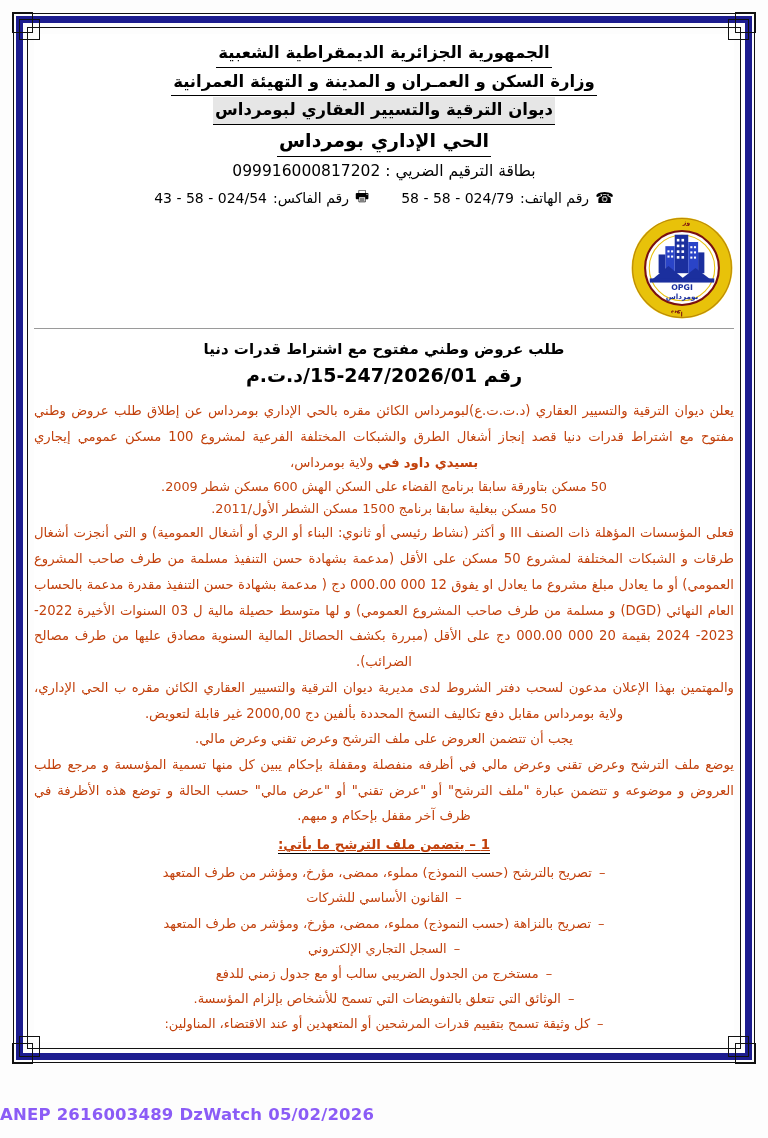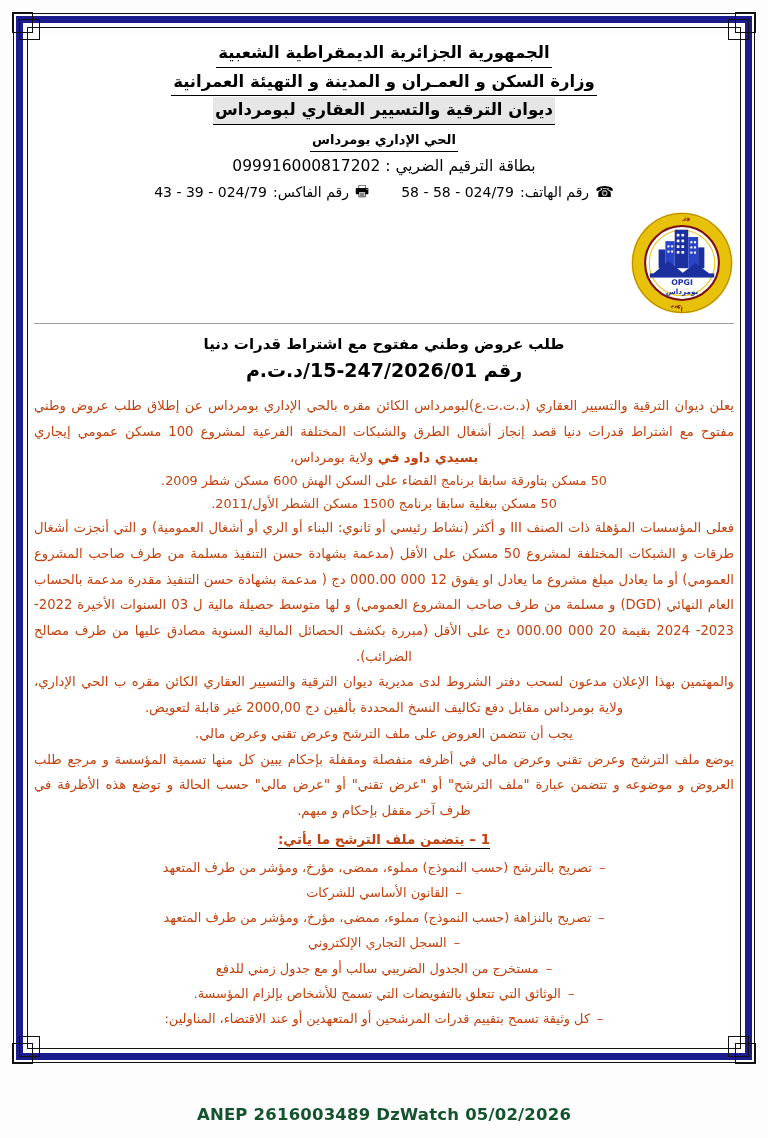--- a/index.html
+++ b/index.html
@@ -58,21 +58,21 @@
   .hdr-line{
     font-size:16.5px;line-height:1.55;color:#000;
     font-weight:bold;
     display:inline-block;
     border-bottom:1.3px solid #000;
     padding:0 2px 1px 2px;
     margin:0 auto;
   }
   .hdr-row{line-height:1.58;margin-bottom:1px;}
   .hdr-line.hl{background:#e6e6e6;}
-  .hdr-line.small{font-size:13px;}
+  .hdr-line.small{font-size:19px;}
   .tax{
     font-size:15.5px;color:#000;margin-top:5px;
     direction:rtl;text-align:center;font-weight:normal;
   }
   .tax .num{direction:ltr;display:inline-block;unicode-bidi:embed;}
   .contact{
     font-size:14px;margin-top:5px;color:#000;
     display:flex;justify-content:center;align-items:center;gap:6px;
     direction:rtl;
   }
@@ -109,43 +109,42 @@
   .lt{direction:ltr;display:inline-block;unicode-bidi:embed;}
 
   .sub-line{
     text-align:right;font-size:12.8px;line-height:1.75;margin:0;
   }
 
   .section-head{
     text-align:center;font-weight:bold;font-size:13.4px;
     margin:3px 0 2px 0;
   }
-  .section-head span{border-bottom:1.2px solid #000;padding-bottom:1px;}
+  .section-head span{border-bottom:1.2px solid #000;padding-bottom:1px;text-decoration:underline;}
 
   ul.items{
     list-style:none;margin:0;padding:0 0 0 0;
     direction:rtl;
   }
   ul.items li{
     font-size:12.9px;line-height:1.95;
     text-align:center;
     position:relative;
   }
   ul.items li .dash{margin-left:7px;}
 
   .tail{
     font-size:12.9px;line-height:1.9;text-align:justify;
     direction:rtl;margin-top:1px;
   }
 
   .footer{
     position:absolute;left:0;right:0;bottom:14px;
-    text-align:center;
     font-size:16.5px;font-weight:bold;
-    color:#14532d;
+    color:#8b5cf6;
     letter-spacing:.2px;
     direction:ltr;
     font-family:"DejaVu Sans","Liberation Sans",sans-serif;
   }
 </style>
 </head>
 <body>
 
 <div class="page">
 
@@ -172,21 +171,21 @@
         <span class="num">099916000817202</span>
       </div>
 
       <div class="contact">
         <span class="glyph">☎</span>
         <span class="seg">رقم الهاتف:</span>
         <span class="seg lt">58 - 58 - 024/79</span>
         <span class="sp"></span>
         <span class="glyph">🖶</span>
         <span class="seg">رقم الفاكس:</span>
-        <span class="seg lt">43 - 39 - 024/79</span>
+        <span class="seg lt">43 - 58 - 024/54</span>
       </div>
 
       <div class="logo-wrap">
         <svg class="logo" viewBox="0 0 200 200">
           <circle cx="100" cy="100" r="97" fill="#e8c20a"></circle>
           <circle cx="100" cy="100" r="95" fill="none" stroke="#b8860b" stroke-width="2"></circle>
           <circle cx="100" cy="100" r="71" fill="#ffffff"></circle>
           <circle cx="100" cy="100" r="71" fill="none" stroke="#7a1010" stroke-width="4"></circle>
           <circle cx="100" cy="100" r="63" fill="#ffffff" stroke="#e8c20a" stroke-width="2"></circle>
 

